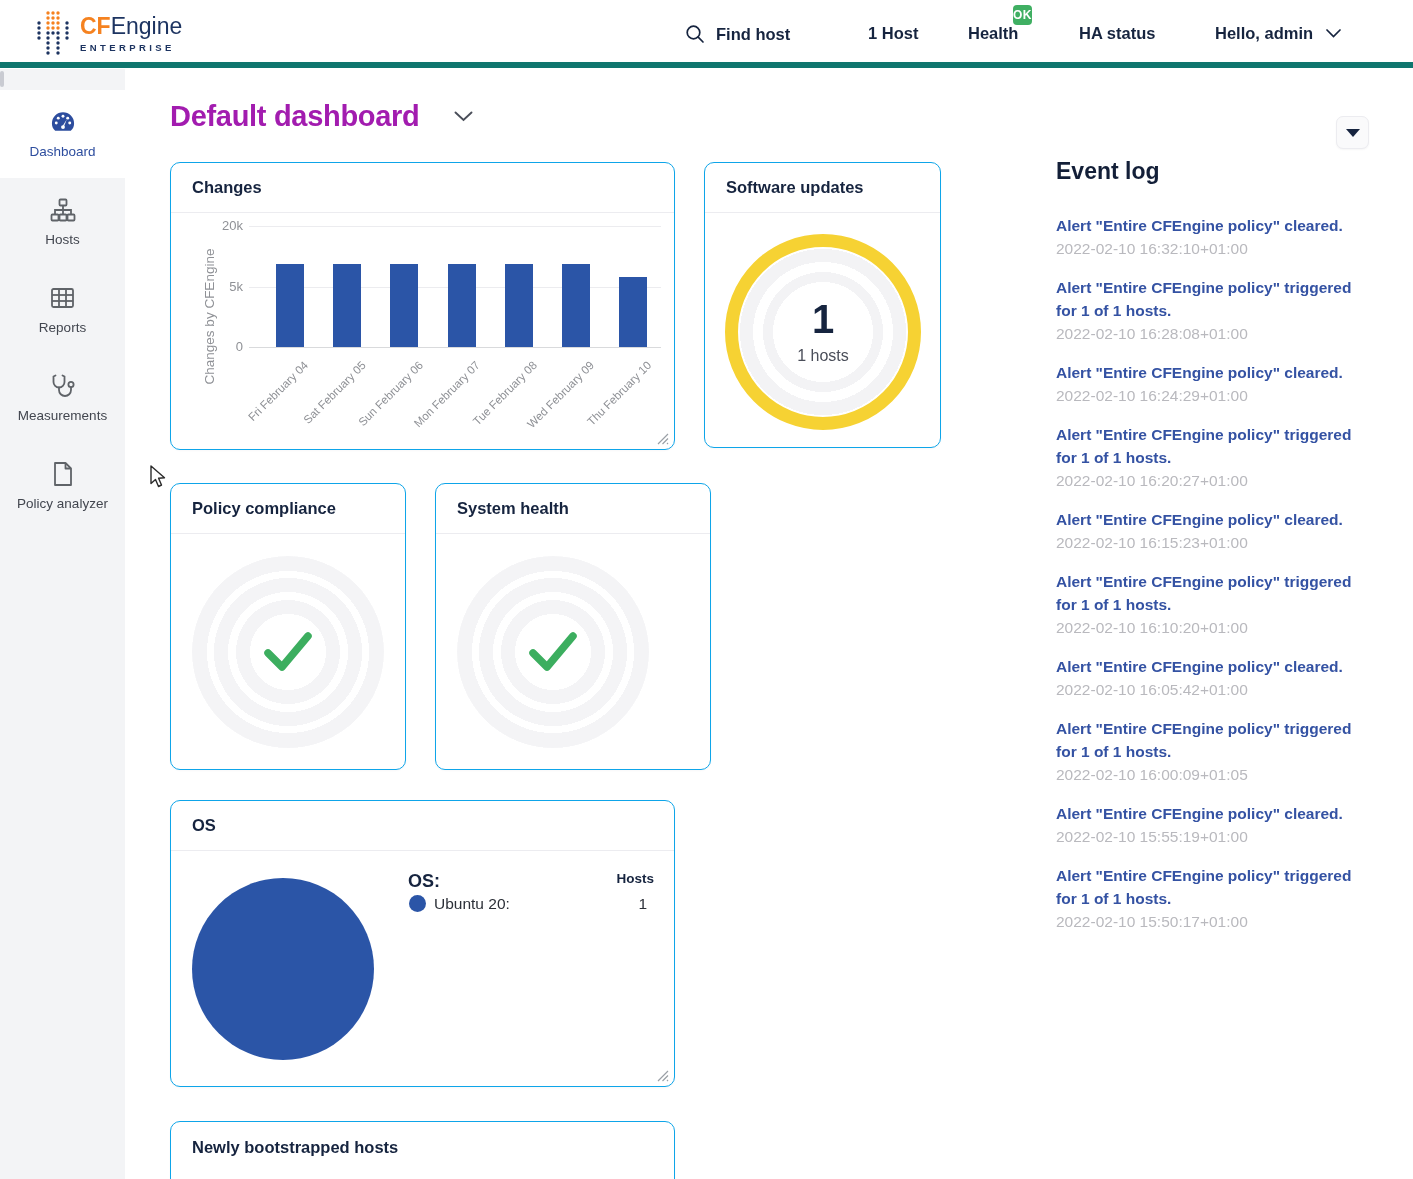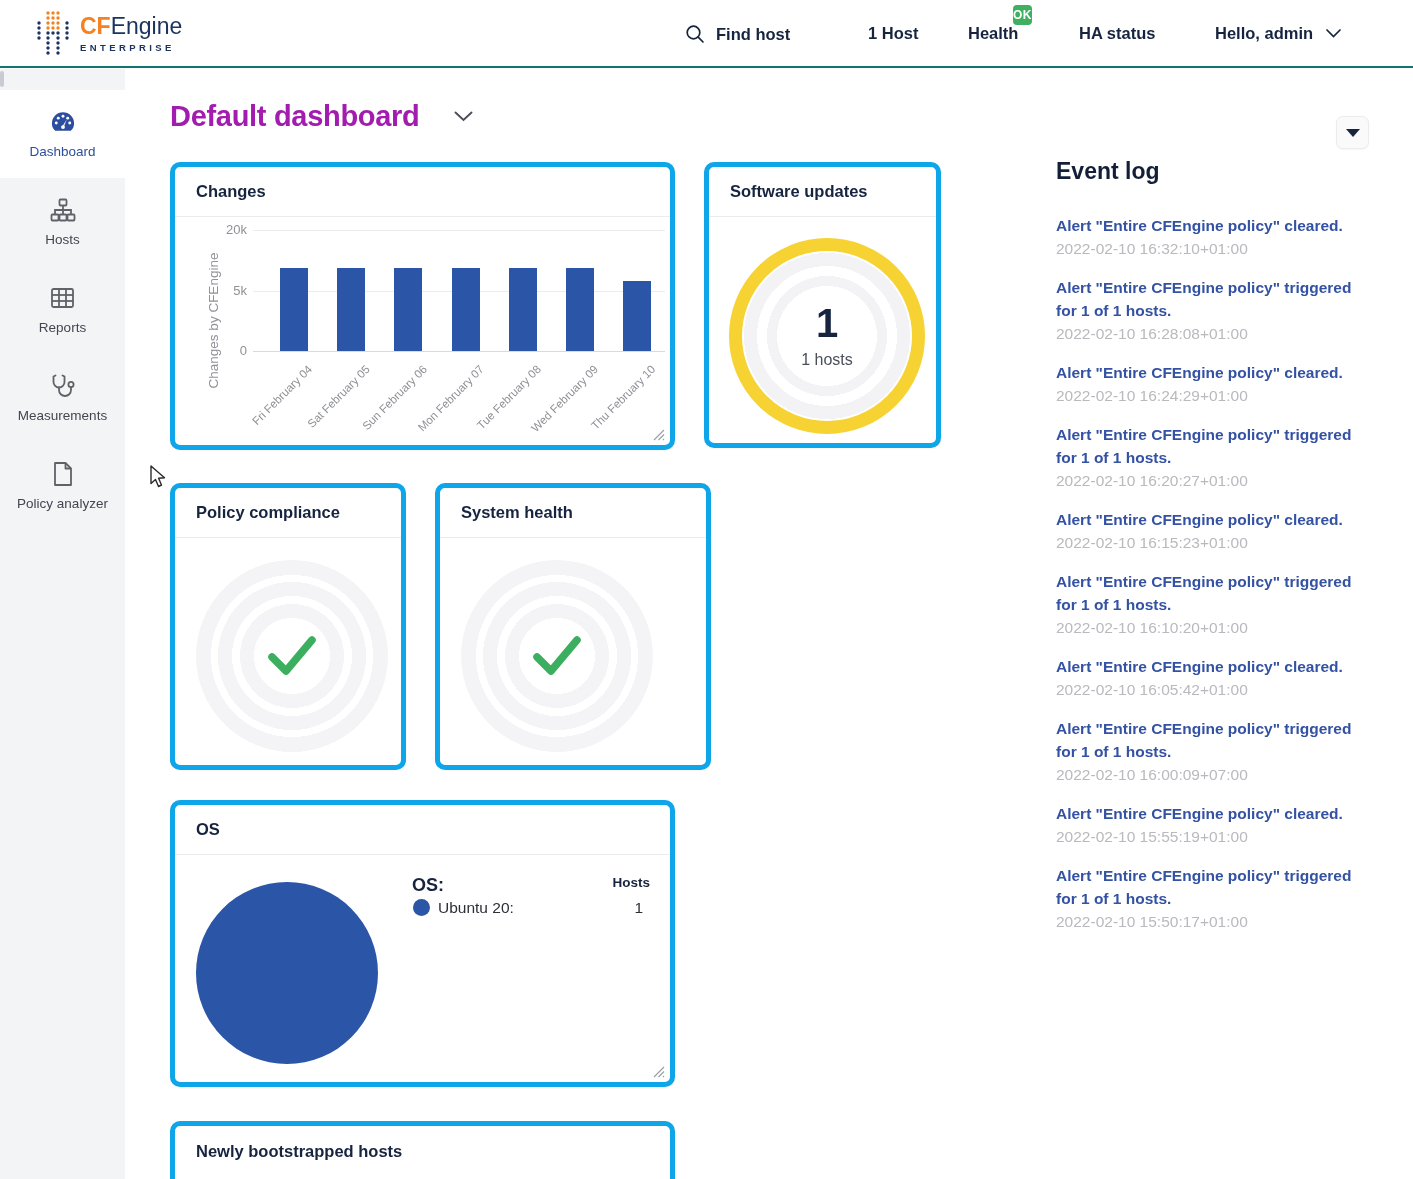--- a/index.html
+++ b/index.html
@@ -1,21 +1,21 @@
 <!DOCTYPE html>
 <html><head>
 <meta charset="utf-8">
 <style>
   * { margin:0; padding:0; box-sizing:border-box; }
   html,body { width:1413px; height:1179px; overflow:hidden; background:#fff;
     font-family:"Liberation Sans", sans-serif; color:#16243f; }
 
   
   .app-header { position:absolute; left:0; top:0; width:1413px; height:68px;
-    background:#fff; border-bottom:2px solid #0f766e; z-index:20; }
+    background:#fff; border-bottom:6px solid #0f766e; z-index:20; }
   .logo { position:absolute; left:35px; top:11px; display:flex; align-items:flex-start; gap:9px; cursor:pointer; }
   .logo-text { line-height:1; padding-top:4px; }
   .logo-main { font-size:23px; letter-spacing:0; }
   .logo-cf { color:#f58220; font-weight:800; }
   .logo-engine { color:#1d3461; font-weight:500; }
   .logo-sub { font-size:9.5px; letter-spacing:3.4px; color:#1d3461; font-weight:700; margin-top:5px; }
   .hdr-item { position:absolute; top:24px; font-size:16.5px; font-weight:600; color:#16243f; cursor:pointer; white-space:nowrap; }
   .find-host { left:685px; display:flex; align-items:center; gap:11px; }
   .hdr-hosts { left:868px; }
   .hdr-health { left:968px; }
@@ -36,21 +36,21 @@
 
   
   .page-title-row { position:absolute; left:170px; top:100px; display:flex; align-items:center; gap:34px; }
   .page-title { font-size:29px; font-weight:800; color:#a21caf; letter-spacing:-.3px; }
   .dash-menu-btn { position:absolute; left:1336px; top:116px; width:33px; height:33px; background:#fafafb;
     border:1px solid #ececf0; border-radius:7px; box-shadow:0 1px 2px rgba(0,0,0,.04);
     display:flex; align-items:center; justify-content:center; cursor:pointer; }
   .tri-down { width:0; height:0; border-left:7px solid transparent; border-right:7px solid transparent;
     border-top:8px solid #16243f; }
 
-  .card { position:absolute; background:#fff; border:5px solid #0ea5e9; border-radius:10px;
+  .card { position:absolute; background:#fff; border:1px solid #0ea5e9; border-radius:10px;
     box-shadow:0 1px 2px rgba(20,30,60,.03); }
   .card-head { height:50px; display:flex; align-items:center; padding:0 21px;
     border-bottom:1px solid #ececf0; }
   .card-title { font-size:16.5px; font-weight:700; color:#16243f; }
 
   .card-changes  { left:170px; top:162px; width:505px; height:288px; }
   .card-updates  { left:704px; top:162px; width:237px; height:286px; }
   .card-policy   { left:170px; top:483px; width:236px; height:287px; }
   .card-syshealth{ left:435px; top:483px; width:276px; height:287px; }
   .card-os       { left:170px; top:800px; width:505px; height:287px; }
@@ -367,21 +367,21 @@
       <div class="event-entry">
         <div class="event-msg">Alert "Entire CFEngine policy" triggered for 1 of 1 hosts.</div>
         <div class="event-ts">2022-02-10 16:10:20+01:00</div>
       </div>
       <div class="event-entry">
         <div class="event-msg">Alert "Entire CFEngine policy" cleared.</div>
         <div class="event-ts">2022-02-10 16:05:42+01:00</div>
       </div>
       <div class="event-entry">
         <div class="event-msg">Alert "Entire CFEngine policy" triggered for 1 of 1 hosts.</div>
-        <div class="event-ts">2022-02-10 16:00:09+07:00</div>
+        <div class="event-ts">2022-02-10 16:00:09+01:05</div>
       </div>
       <div class="event-entry">
         <div class="event-msg">Alert "Entire CFEngine policy" cleared.</div>
         <div class="event-ts">2022-02-10 15:55:19+01:00</div>
       </div>
       <div class="event-entry">
         <div class="event-msg">Alert "Entire CFEngine policy" triggered for 1 of 1 hosts.</div>
         <div class="event-ts">2022-02-10 15:50:17+01:00</div>
       </div>
     </div>

